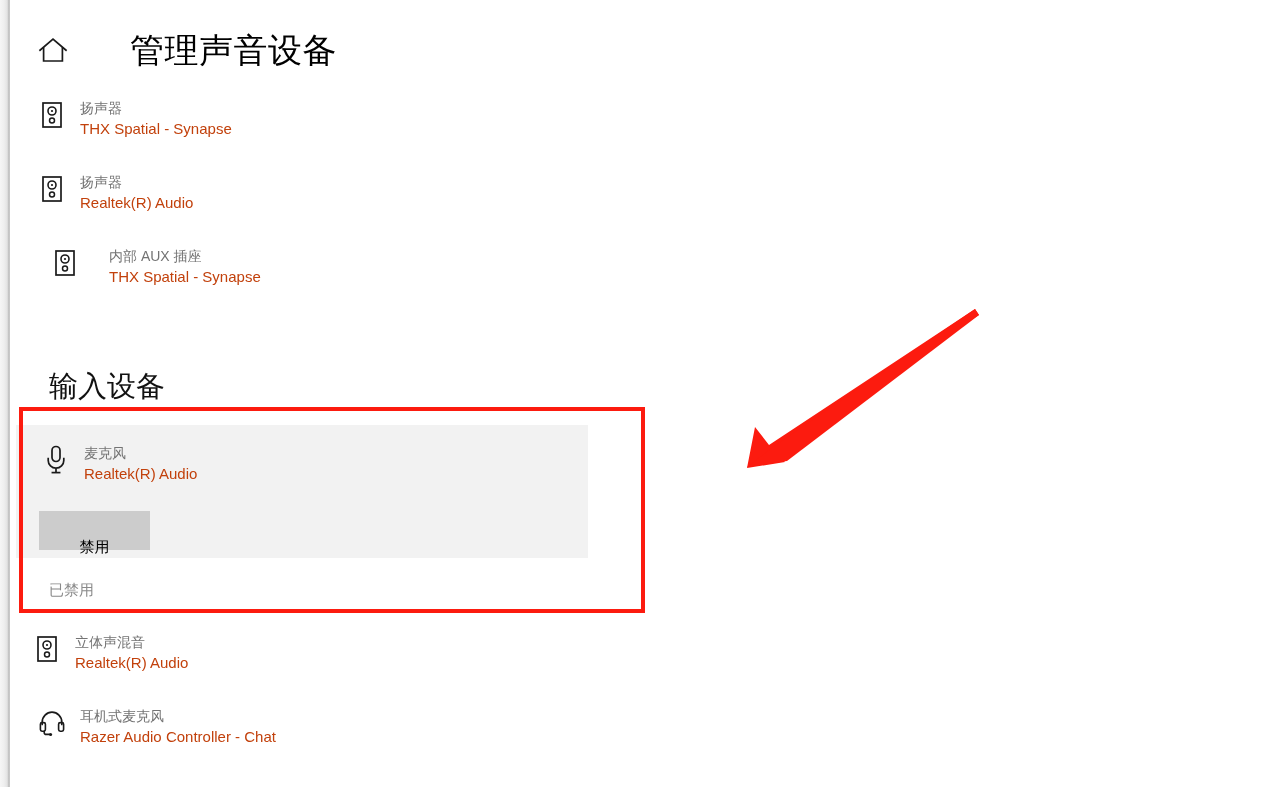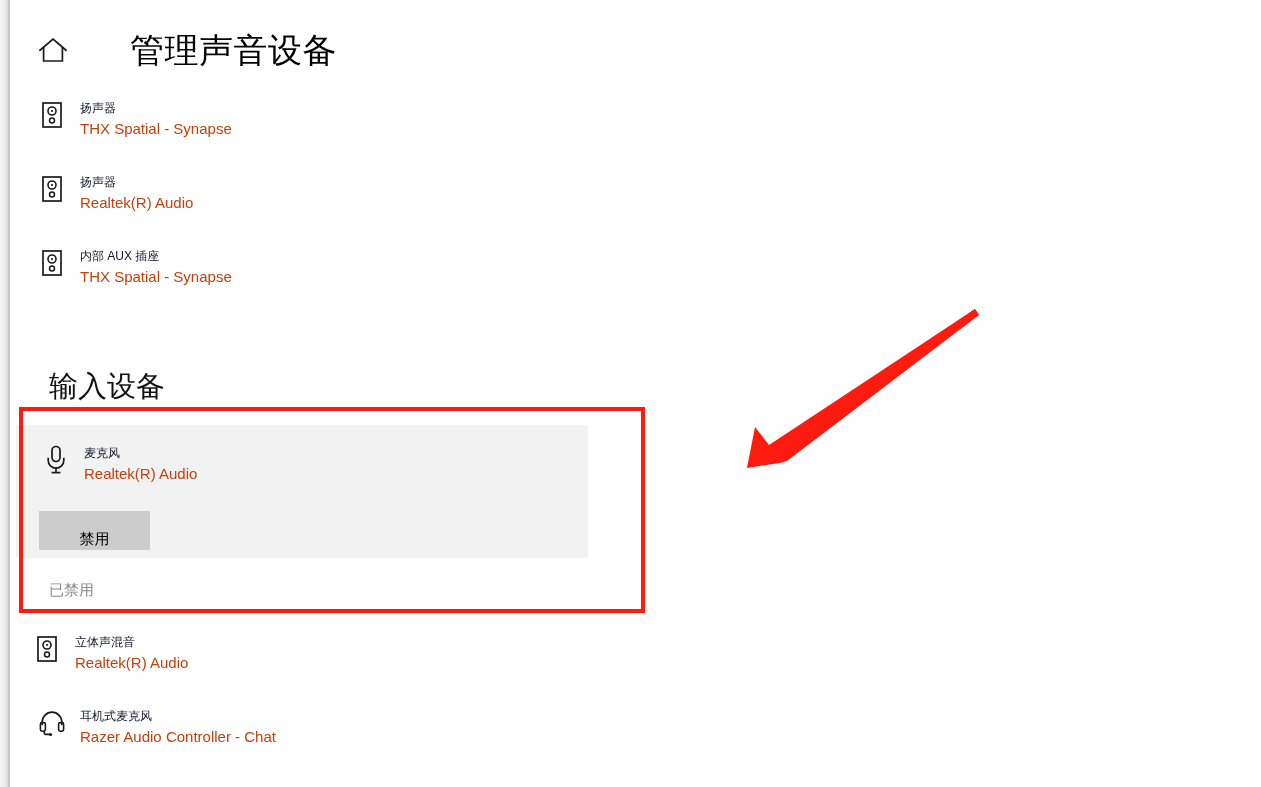--- a/index.html
+++ b/index.html
@@ -85,23 +85,23 @@
     align-items: center;
     justify-content: center;
     margin-right: 12px;
   }
   .device-text {
     display: flex;
     flex-direction: column;
     justify-content: center;
   }
   .device-name {
-    font-size: 12px;
+    font-size: 14px;
     line-height: 20px;
-    color: #0f172a;
+    color: #737373;
     white-space: nowrap;
   }
   .device-sub {
     font-size: 15px;
     line-height: 21px;
     color: #c2410c;
     white-space: nowrap;
   }
 
   
@@ -137,21 +137,21 @@
     top: 86px;
     width: 111px;
     height: 39px;
     background: #cccccc;
     border: none;
     color: #000000;
     font-family: "Liberation Sans", "DejaVu Sans", sans-serif;
     font-size: 15px;
     line-height: 39px;
     text-align: center;
-    padding: 8px;
+    padding: 16px;
     cursor: default;
   }
   #disabled-status {
     position: absolute;
     left: 36px;
     top: 579px;
     font-size: 15px;
     line-height: 21px;
     color: #8a8a8a;
     white-space: nowrap;
@@ -221,21 +221,21 @@
         <circle cx="10" cy="9" r="1.1" fill="#1a1a1a"></circle>
         <circle cx="10" cy="18.6" r="2.5" stroke="#1a1a1a" stroke-width="1.5"></circle>
       </svg>
     </span>
     <span class="device-text">
       <span class="device-name">扬声器</span>
       <span class="device-sub">Realtek(R) Audio</span>
     </span>
   </div>
 
-  <div class="device-row" style="left:23px; top:246px;">
+  <div class="device-row" style="left:36px; top:246px;gap:16px;">
     <span class="device-icon">
       <svg width="20" height="26" viewBox="0 0 20 26" fill="none" xmlns="http://www.w3.org/2000/svg">
         <rect x="1" y="1" width="18" height="24" stroke="#1a1a1a" stroke-width="1.7"></rect>
         <circle cx="10" cy="9" r="4" stroke="#1a1a1a" stroke-width="1.6"></circle>
         <circle cx="10" cy="9" r="1.1" fill="#1a1a1a"></circle>
         <circle cx="10" cy="18.6" r="2.5" stroke="#1a1a1a" stroke-width="1.5"></circle>
       </svg>
     </span>
     <span class="device-text">
       <span class="device-name">内部 AUX 插座</span>

